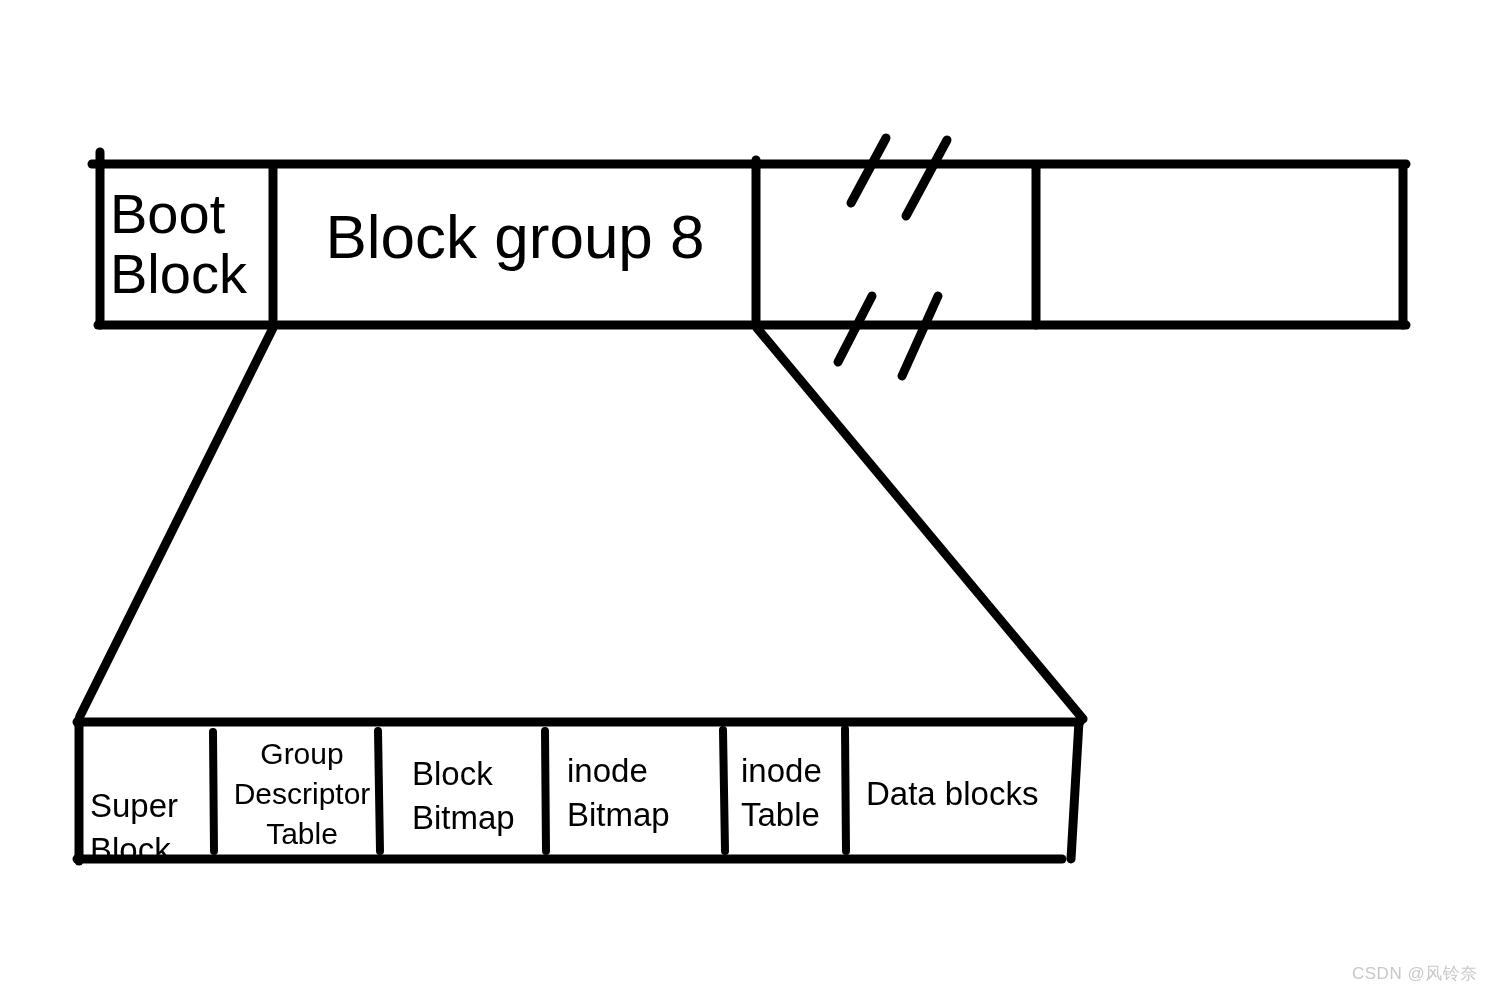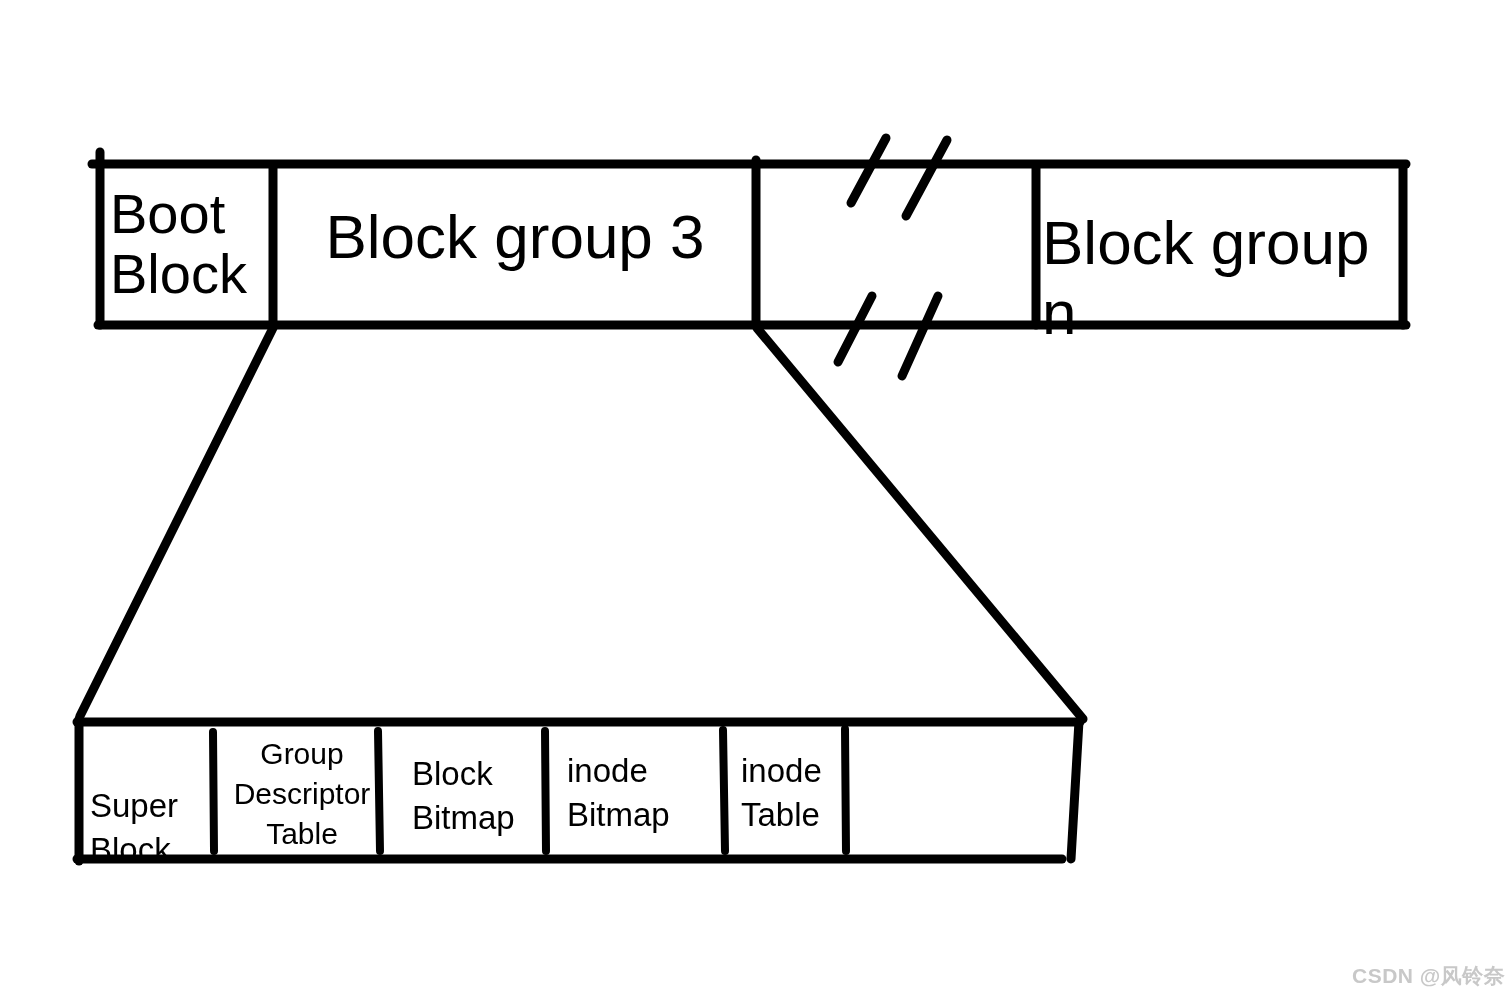--- a/index.html
+++ b/index.html
@@ -114,26 +114,25 @@
     width: 200px;
     font-size: 33px;
     line-height: 44px;
     text-align: left;
   }
   
   .watermark {
     position: absolute;
     left: 1352px;
     top: 962px;
-    font-size: 21px;
+    font-size: 17px;
     color: #c8c8c8;
     letter-spacing: 0.5px;
     white-space: nowrap;
     pointer-events: none;
-    font-weight: bold;
   }
 </style>
 </head>
 <body>
 
 <div id="canvas">
 
   <svg class="layer" viewBox="0 0 1506 1000">
     <g stroke="#000000" fill="none" stroke-linecap="round" stroke-width="9">
 
@@ -168,36 +167,36 @@
       <line x1="378" y1="731" x2="380" y2="851"></line>
       <line x1="545" y1="731" x2="546" y2="851"></line>
       <line x1="723" y1="730" x2="725" y2="851"></line>
       <line x1="845" y1="729" x2="846" y2="851"></line>
     </g>
   </svg>
 
   <div class="lbl lbl-boot">Boot
 Block</div>
 
-  <div class="lbl lbl-bg0">Block group 3</div>
-
-  <div class="lbl lbl-bgn">Block group n</div>
+  <div class="lbl lbl-bg0">Block group 8</div>
+
 
   <div class="seg-lbl seg-super">Super
 Block</div>
 
   <div class="seg-lbl seg-gdt">Group
 Descriptor
 Table</div>
 
   <div class="seg-lbl seg-bbm">Block
 Bitmap</div>
 
   <div class="seg-lbl seg-ibm">inode
 Bitmap</div>
 
   <div class="seg-lbl seg-itb">inode
 Table</div>
 
+  <div class="seg-lbl seg-data">Data blocks</div>
 
   <div class="watermark">CSDN @风铃奈</div>
 
 </div>
 
 </body></html>

